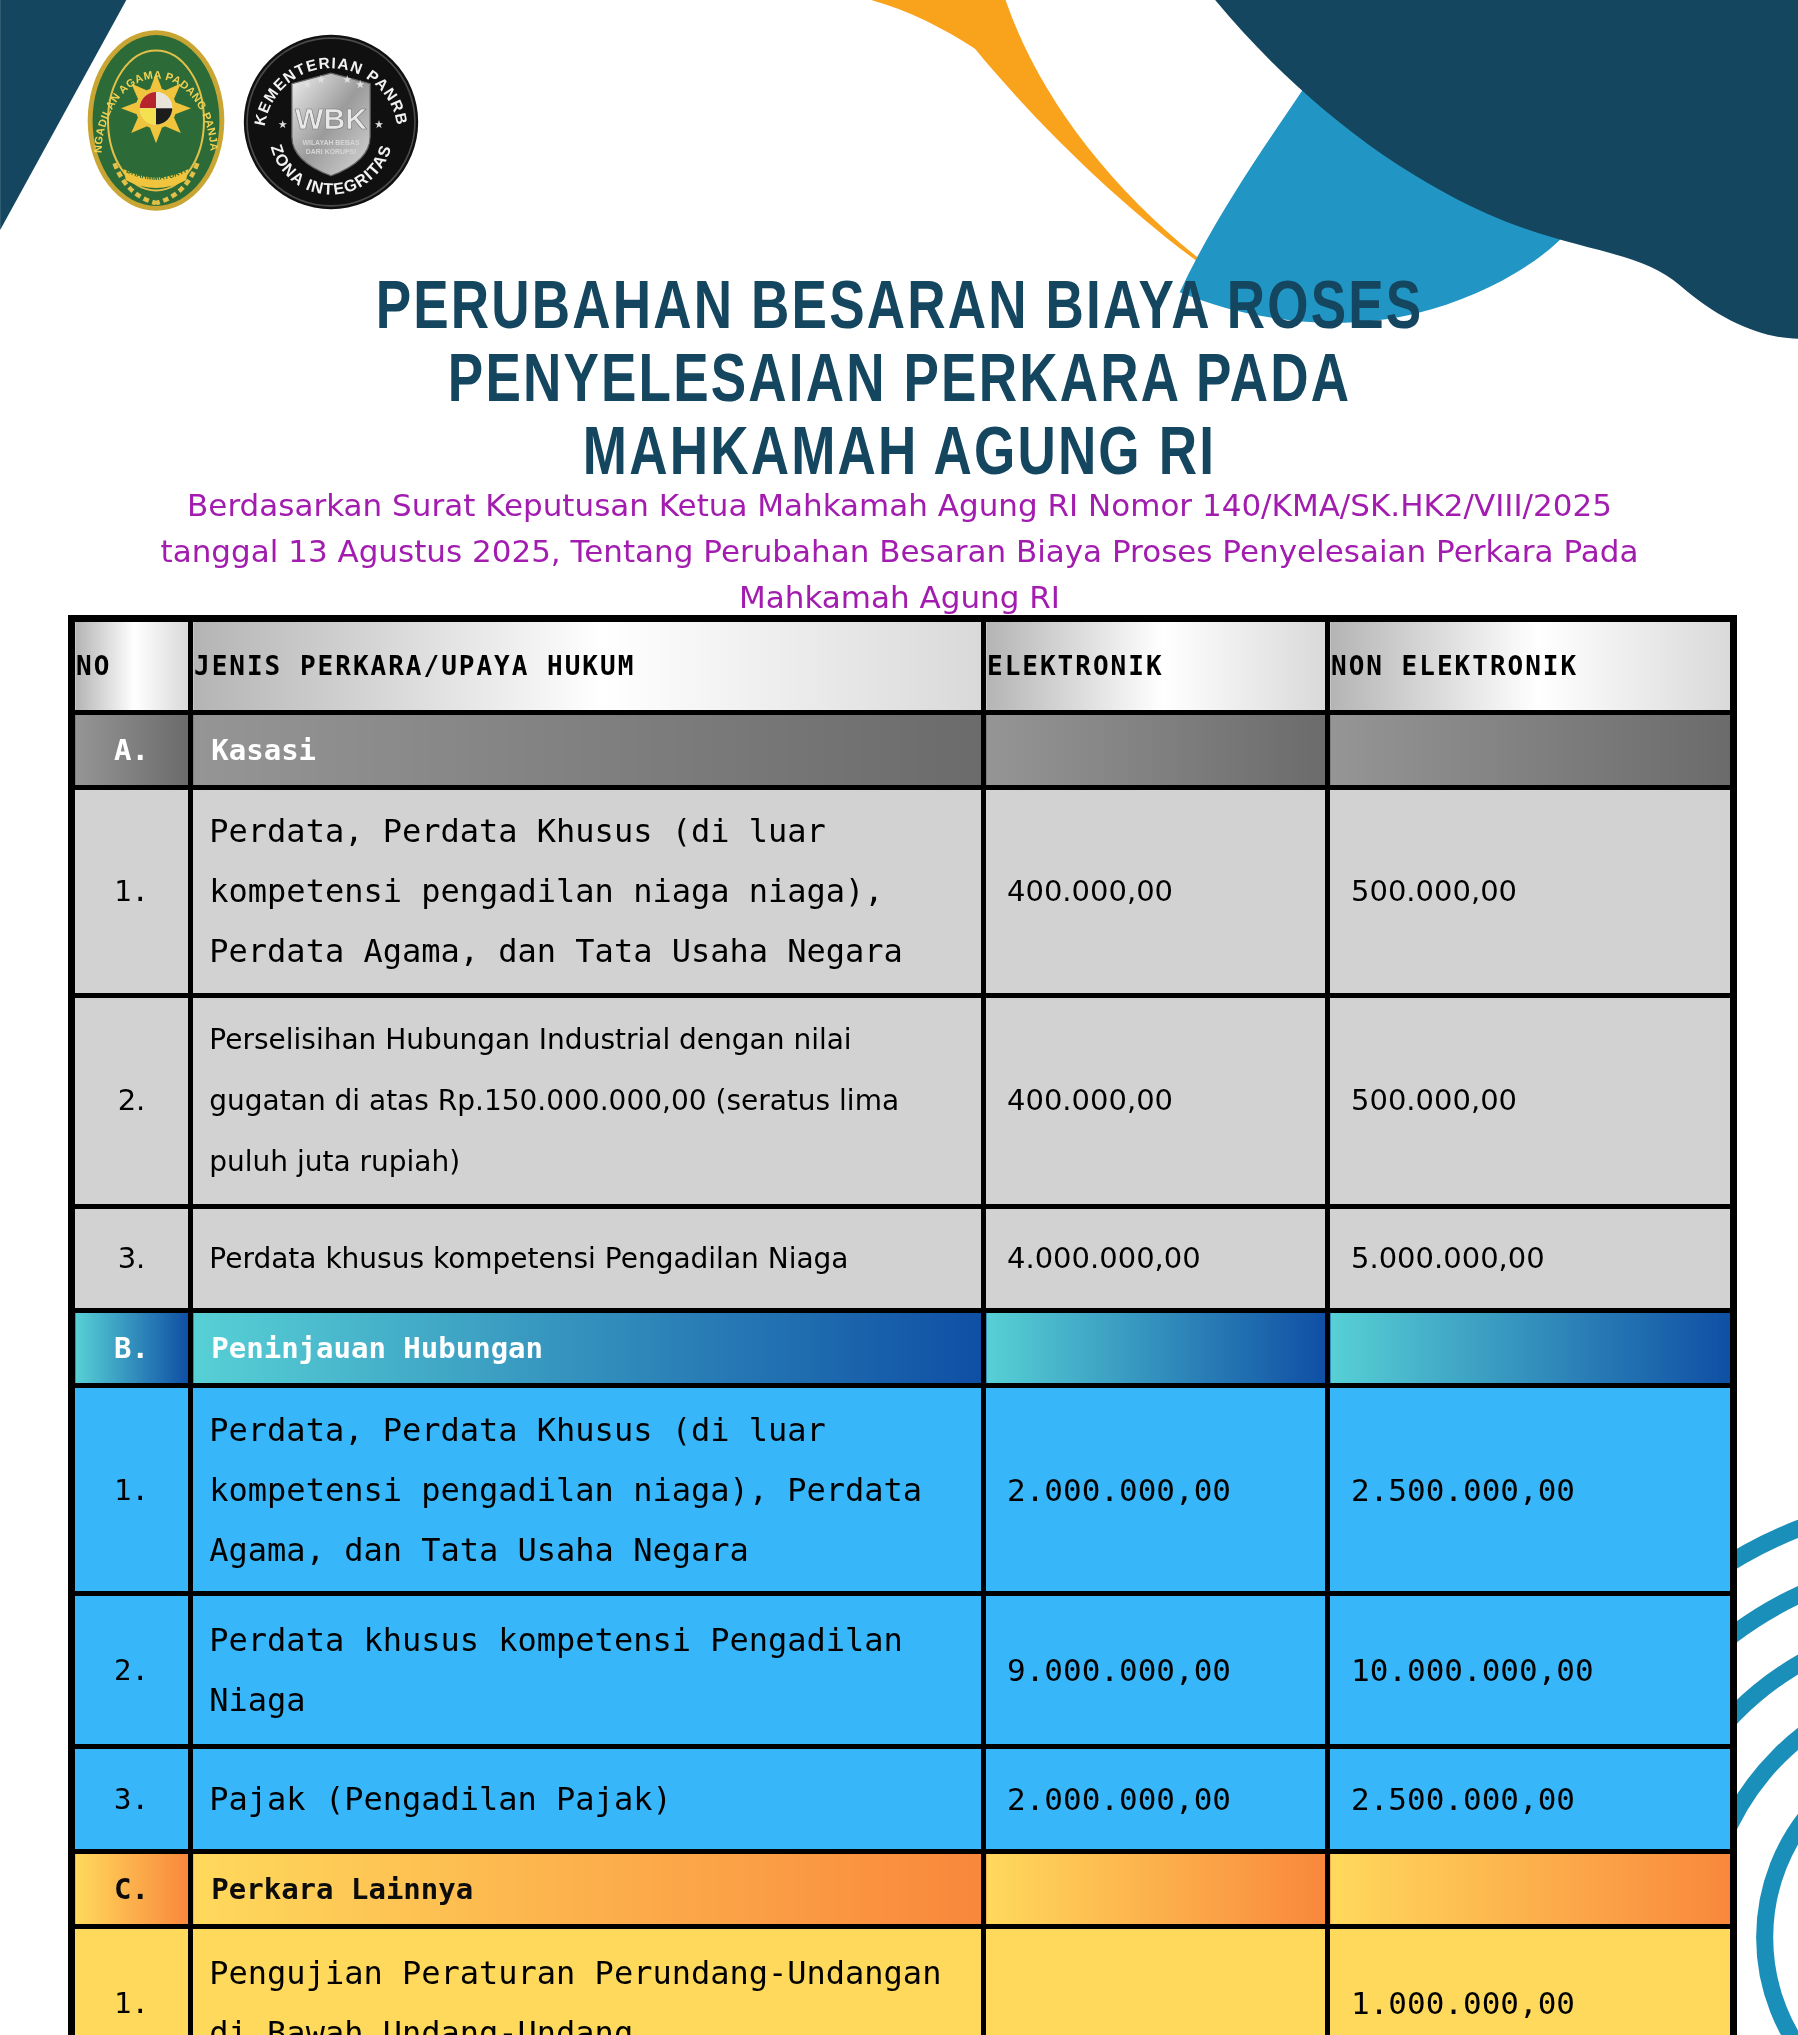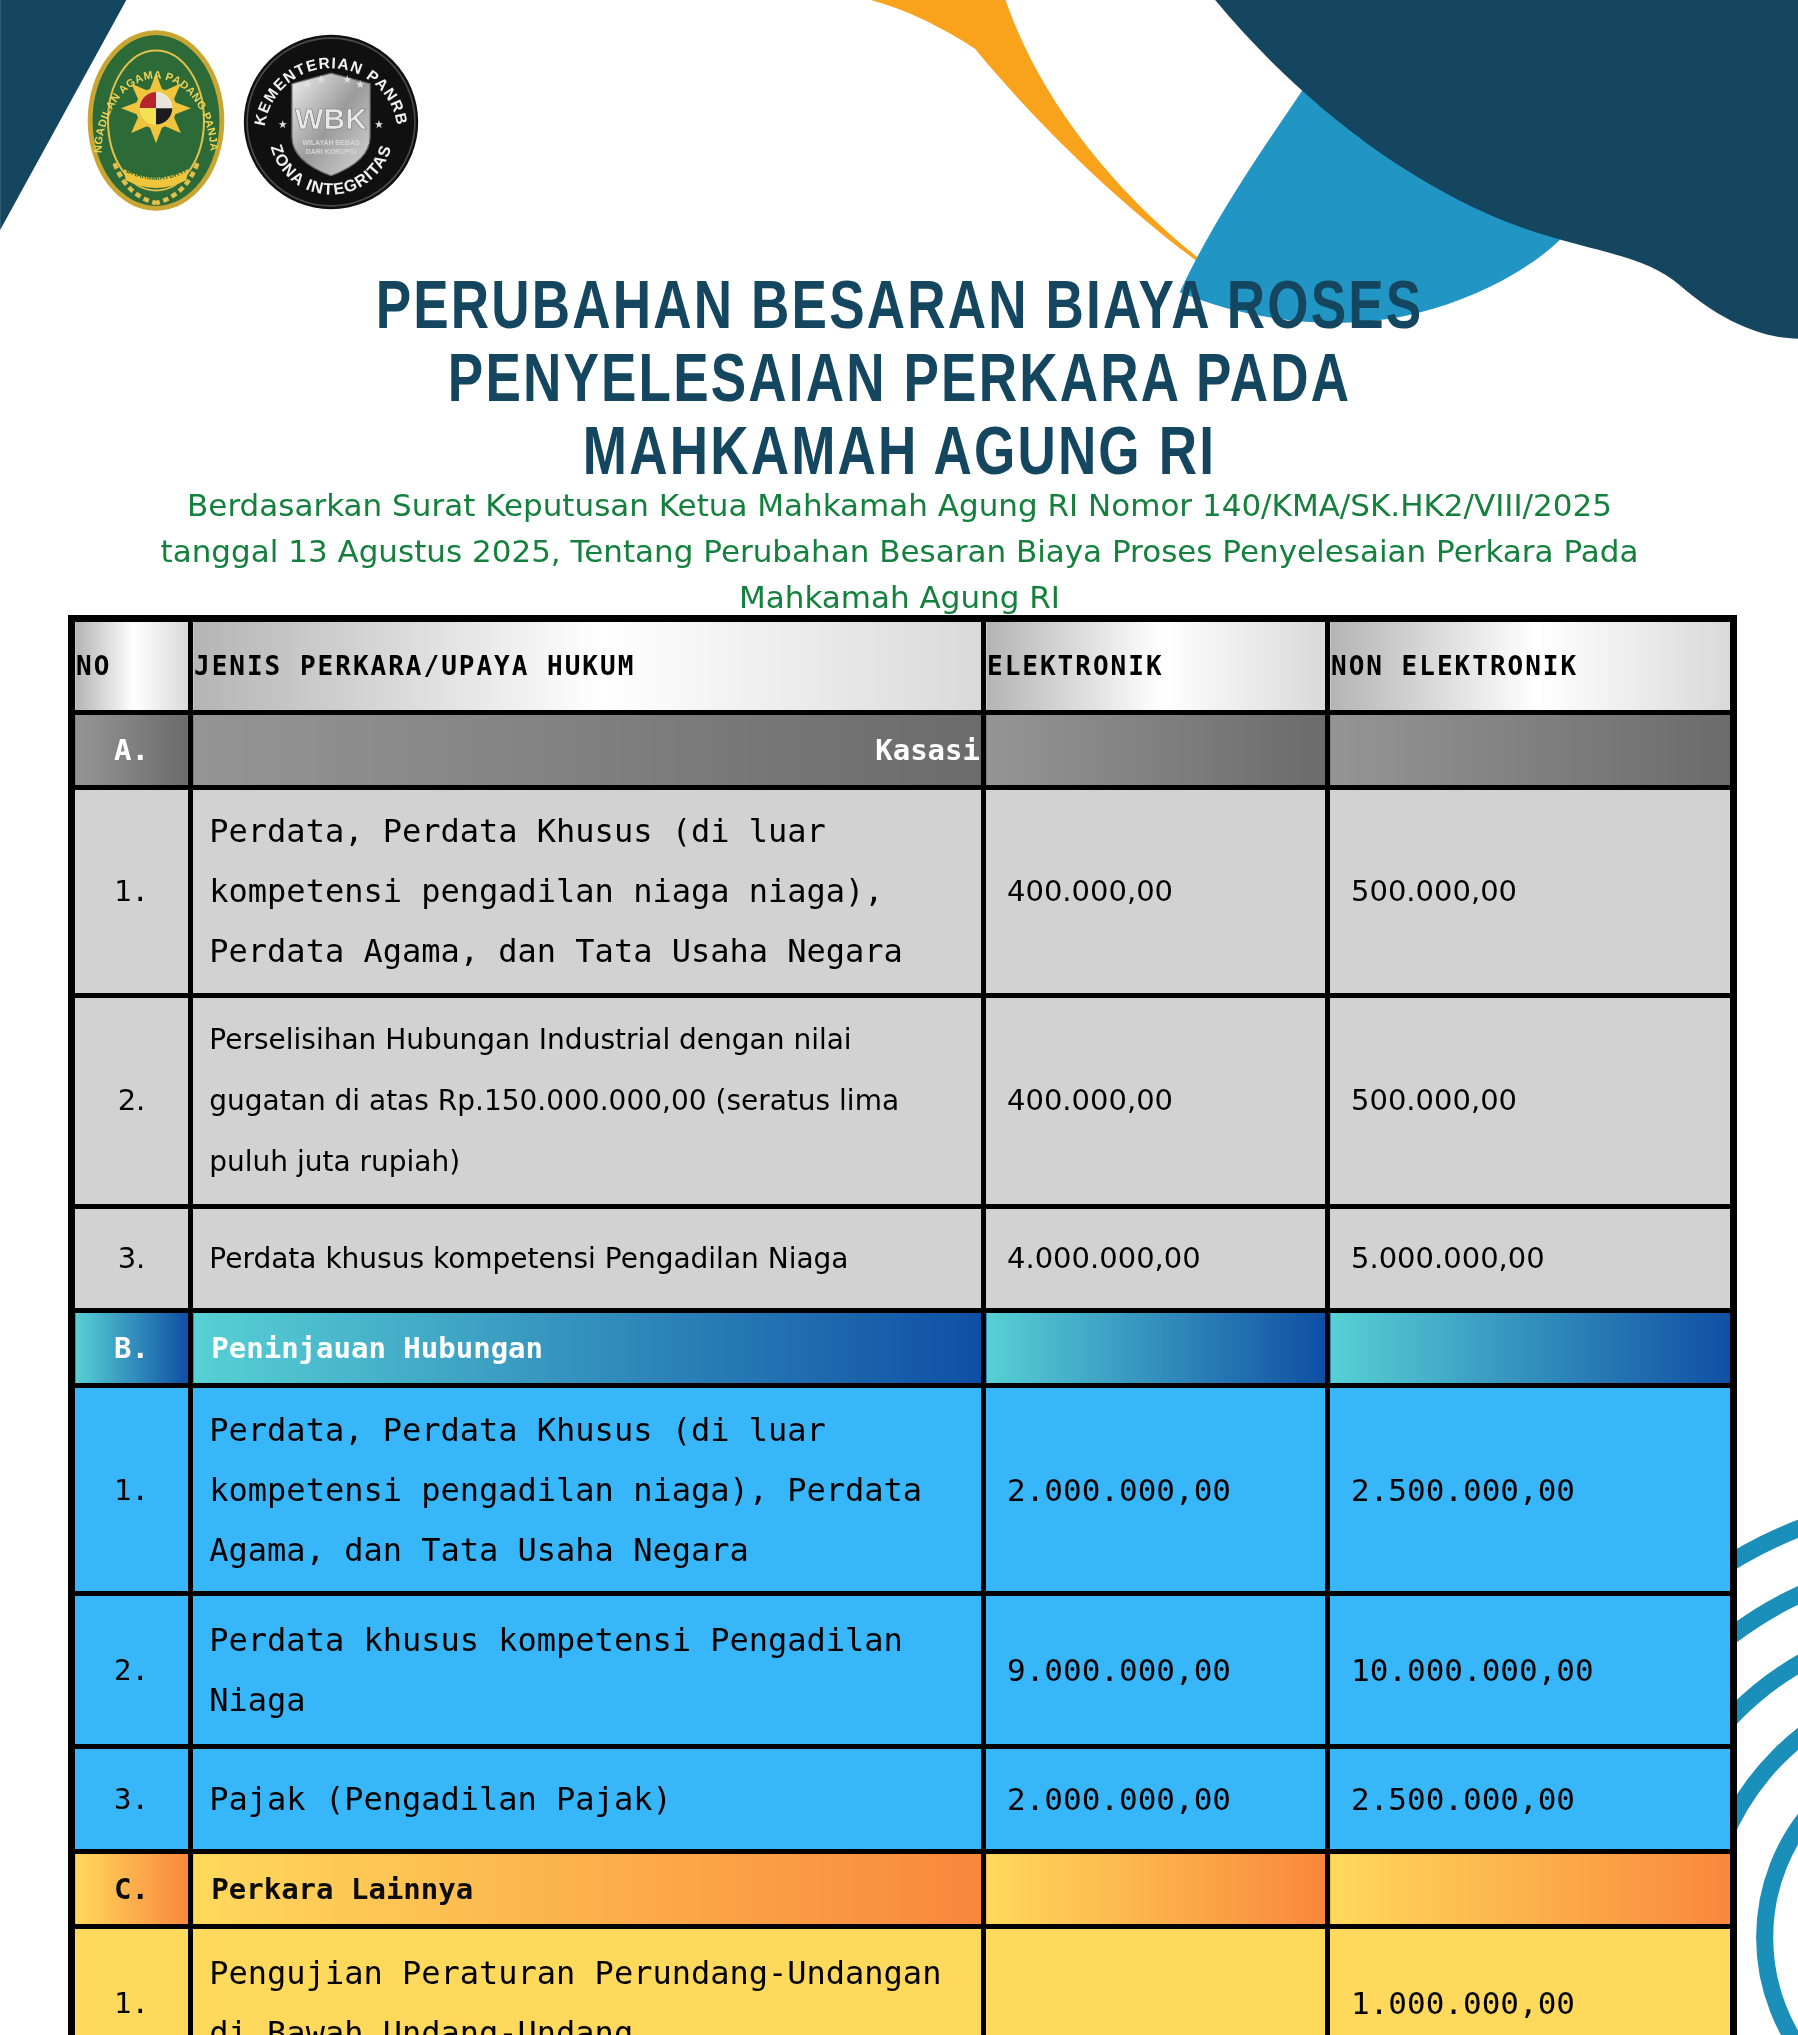--- a/index.html
+++ b/index.html
@@ -23,41 +23,41 @@
     z-index:2;text-align:center;
     font-family:"Liberation Sans",sans-serif;
     font-weight:700;color:#14465f;
     font-size:68px;line-height:73px;letter-spacing:2.8px;
     transform:scaleX(0.78);
   }
   .subtitle{
     position:absolute;left:50%;top:451px;transform:translateX(-50%);
     width:1539px;z-index:2;text-align:center;
     font-family:"DejaVu Sans",sans-serif;
-    font-size:31px;line-height:46px;color:#15803d;
+    font-size:31px;line-height:46px;color:#a21caf;
   }
 
   
   table.fee{
     position:absolute;left:68px;top:615px;z-index:2;
     width:1662px;table-layout:fixed;
     border-collapse:collapse;border:7.3px solid #000;
     color:#000;
   }
   table.fee td,table.fee th{border:5.3px solid #000;vertical-align:middle;}
   th{
     height:86px;
     background:linear-gradient(90deg,#b4b4b4 0%,#ffffff 52%,#d9d9d9 100%);
     font-family:"DejaVu Sans Mono",monospace;
     font-weight:700;font-size:26px;letter-spacing:2px;text-align:left;
   }
   tr.sec td{height:68px;font-family:"DejaVu Sans Mono",monospace;font-weight:700;font-size:29px;}
   tr.sec td.label-cell{padding-left:18.3px;}
   tr.sec td.no-cell{text-align:center;}
-  .sec-gray td{background:linear-gradient(90deg,#959595 0%,#6b6b6b 100%);color:#fff;text-align:right;}
+  .sec-gray td{background:linear-gradient(90deg,#959595 0%,#6b6b6b 100%);color:#fff;}
   .sec-blue td{background:linear-gradient(90deg,#57d0d5 0%,#0f4fa4 100%);color:#fff;}
   .sec-orange td{background:linear-gradient(90deg,#ffd95c 0%,#f9873c 100%);color:#0c0c0c;}
 
   .row-gray td{background:#d2d2d2;}
   .row-blue td{background:#38b6fa;}
   .row-orange td{background:#ffd95c;}
   tr.sz-tall td{height:173px;}
   tr.sz-mid td{height:125px;}
   tr.sz-short td{height:77px;}
 

